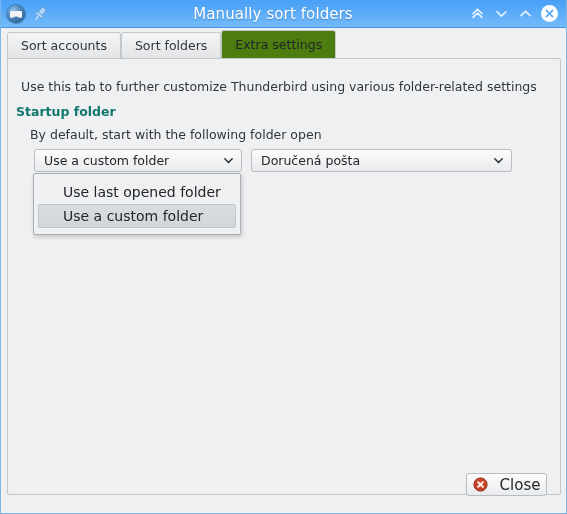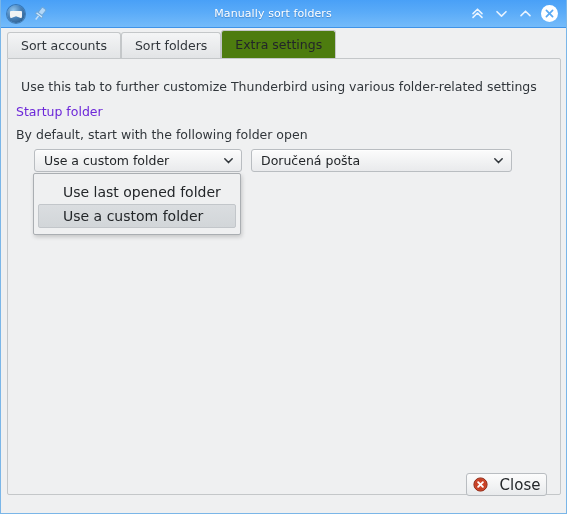--- a/index.html
+++ b/index.html
@@ -64,21 +64,21 @@
     width: 14px; height: 16px;
     position: relative;
     opacity: .9;
   }
   .tb-pin svg { display: block; }
 
   #titlebar-title {
     flex: 1 1 auto;
     text-align: center;
     color: #ffffff;
-    font-size: 11px;
+    font-size: 15px;
     letter-spacing: .1px;
     text-shadow: 0 1px 1px rgba(30,80,140,.45);
     white-space: nowrap;
     overflow: hidden;
   }
 
   #titlebar-buttons {
     display: flex;
     align-items: center;
     gap: 8px;
@@ -150,27 +150,27 @@
     font-size: 12.5px;
     color: #31363b;
     white-space: nowrap;
   }
 
   #group-title {
     position: absolute;
     left: 8px;
     top: 45px;
     font-size: 12.5px;
-    font-weight: normal;
-    color: #6d28d9;
+    font-weight: bold;
+    color: #0f766e;
   }
 
   #group-desc {
     position: absolute;
-    left: 8px;
+    left: 22px;
     top: 68px;
     font-size: 12.5px;
     color: #31363b;
   }
 
   
   .combo {
     position: absolute;
     height: 23px;
     background: linear-gradient(to bottom, #fcfcfc 0%, #f1f2f3 55%, #e9eaec 100%);

